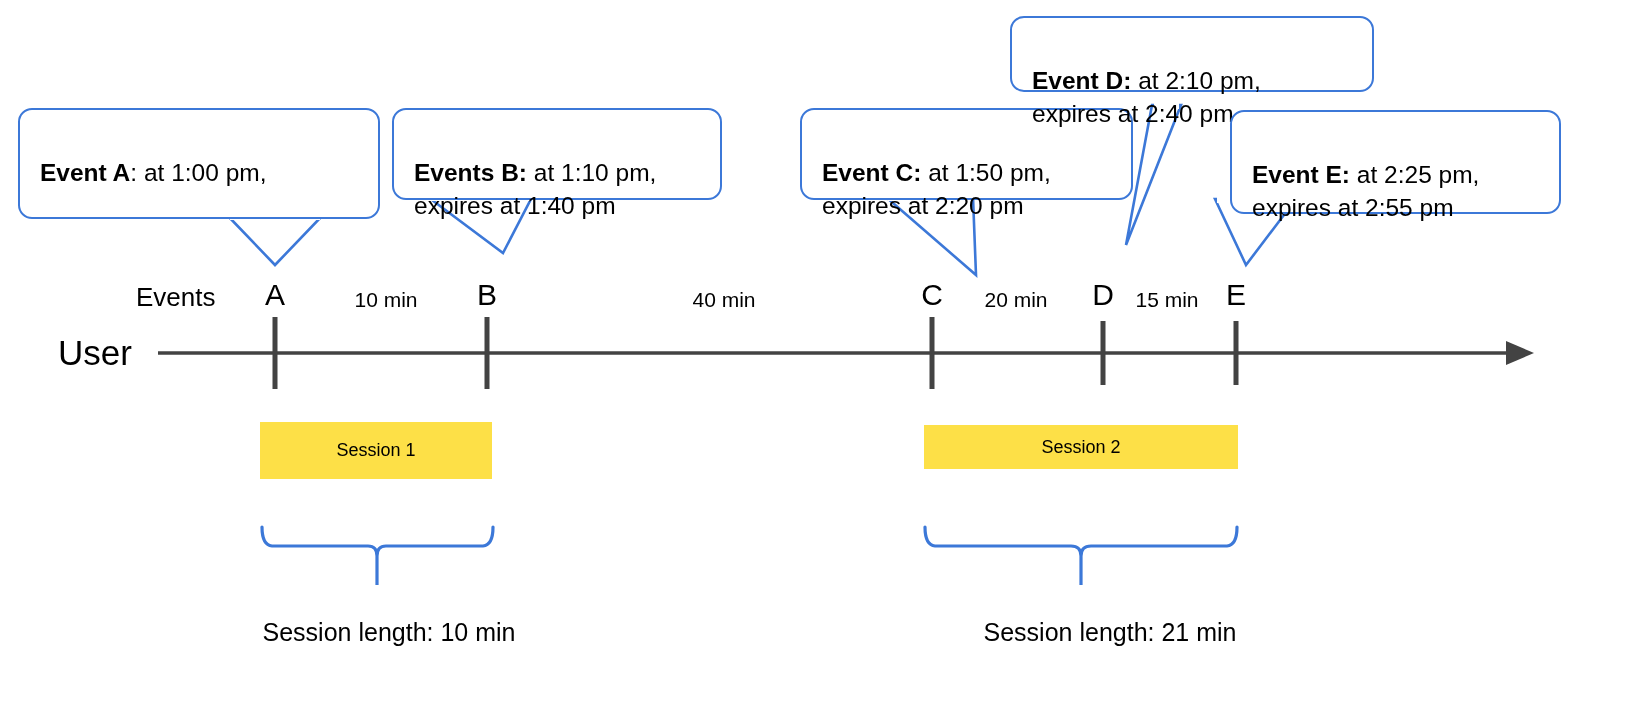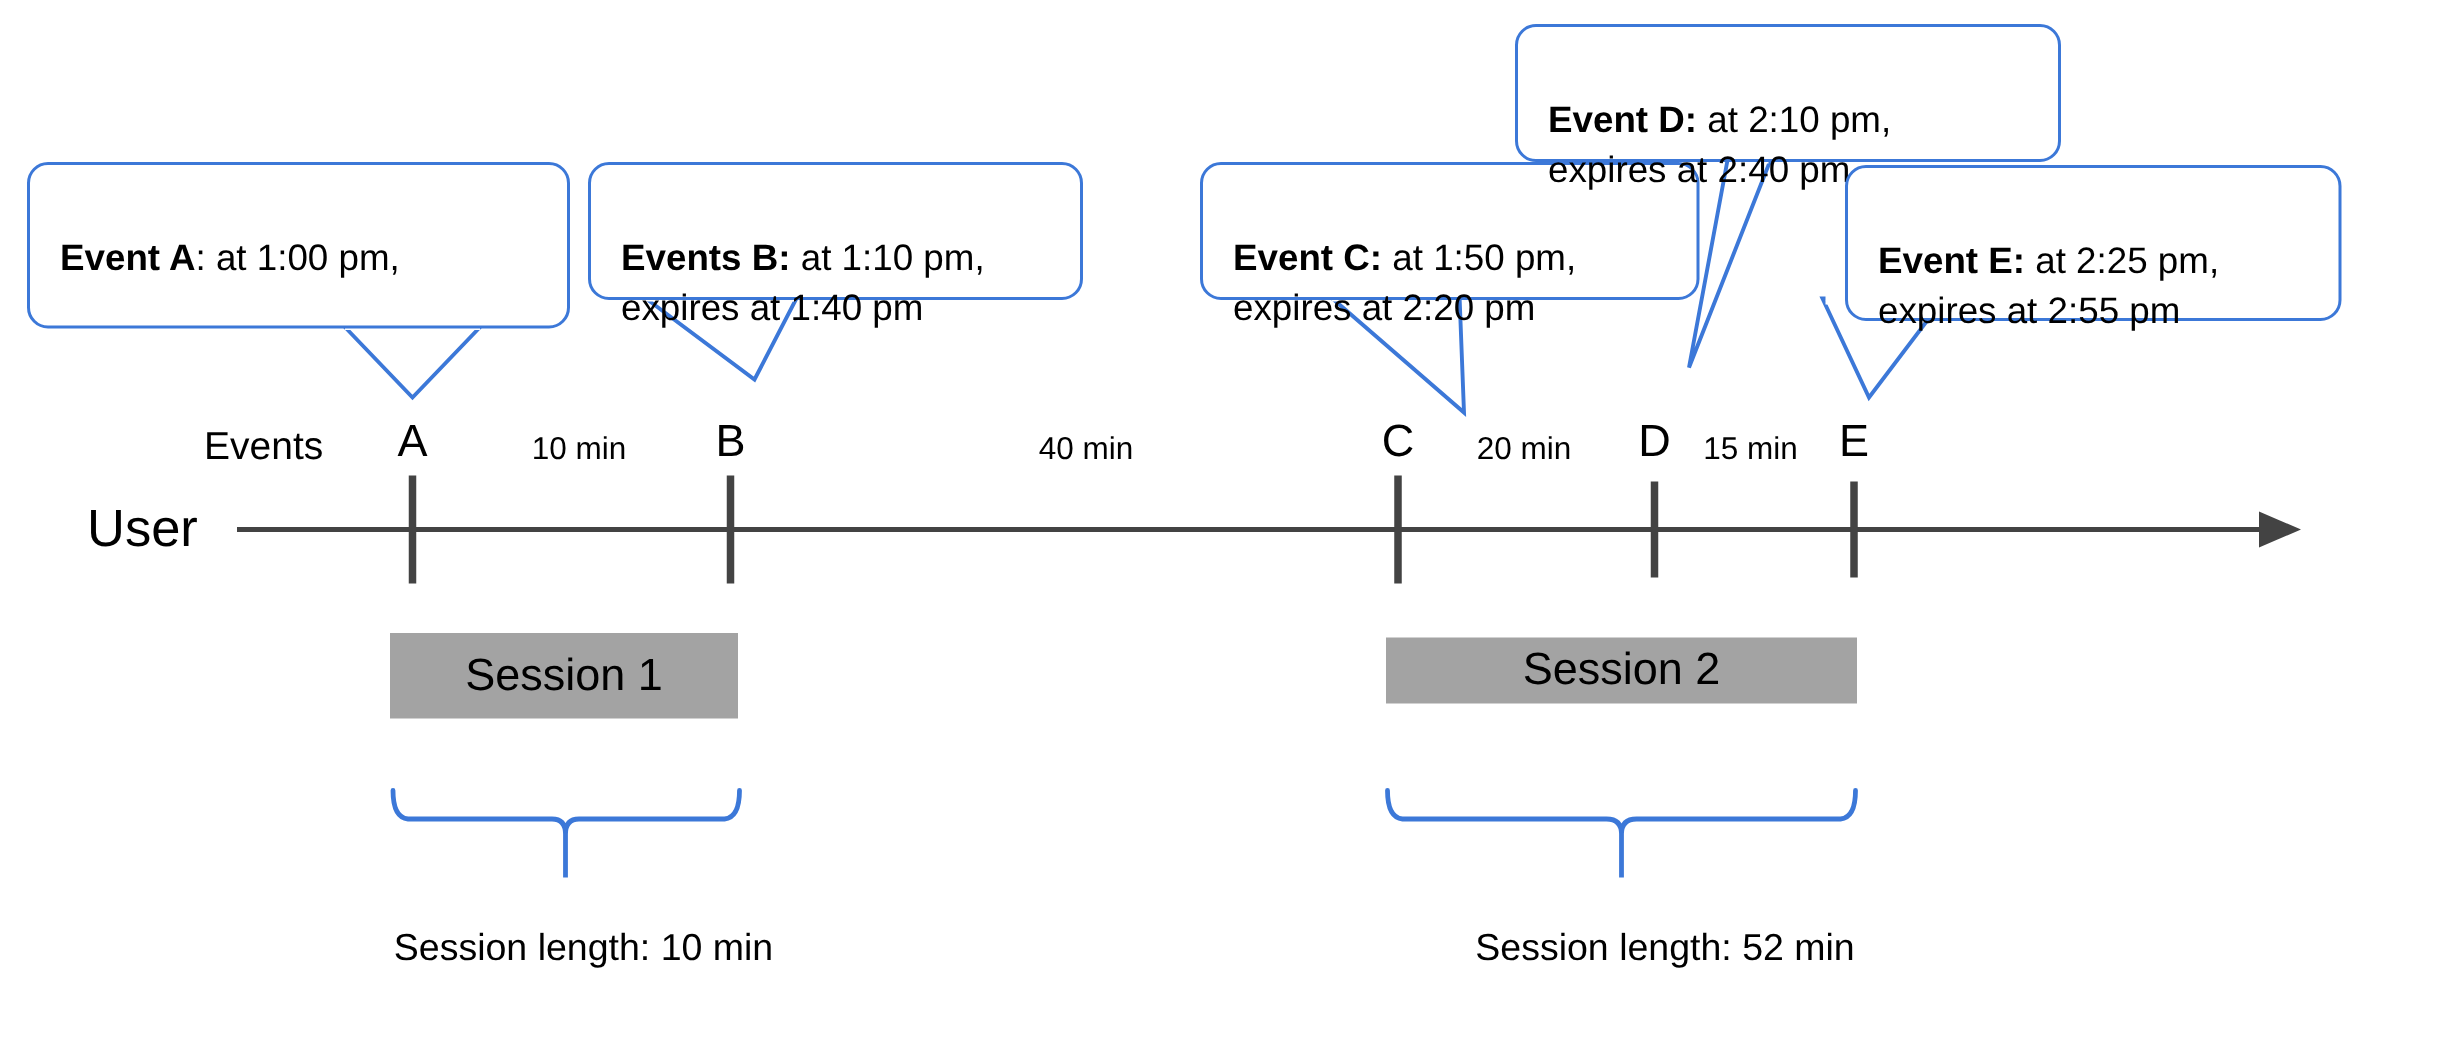--- a/index.html
+++ b/index.html
@@ -80,25 +80,25 @@
     position: absolute;
     width: 5px;
     background: #434343;
     transform: translateX(-50%);
     z-index: 5;
   }
 
   
   .session-box {
     position: absolute;
-    background: #a3a3a3;
+    background: #fde047;
     display: flex;
     align-items: center;
     justify-content: center;
-    font-size: 30px;
+    font-size: 18px;
     color: #000000;
     z-index: 3;
   }
 
   
   .session-length {
     position: absolute;
     font-size: 25px;
     color: #000000;
     transform: translateX(-50%);
@@ -116,21 +116,21 @@
   </div>
 
   <div class="callout" style="left:392px; top:108px; width:330px; height:92px;">
     <b>Events B:</b><span> at 1:10 pm,</span><br><span>expires at 1:40 pm</span>
   </div>
 
   <div class="callout" style="left:800px; top:108px; width:333px; height:92px;">
     <b>Event C:</b><span> at 1:50 pm,</span><br><span>expires at 2:20 pm</span>
   </div>
 
-  <div class="callout" style="left:1010px; top:16px; width:364px; height:92px;">
+  <div class="callout" style="left:1010px; top:16px; width:364px; height:76px;">
     <b>Event D:</b><span> at 2:10 pm,</span><br><span>expires at 2:40 pm</span>
   </div>
 
   <div class="callout" style="left:1230px; top:110px; width:331px; height:104px;">
     <b>Event E:</b><span> at 2:25 pm,</span><br><span>expires at 2:55 pm</span>
   </div>
 
   <svg id="vector" viewBox="0 0 1634 702">
 
     <g fill="#ffffff" stroke="#3c78d8" stroke-width="2.6" stroke-linejoin="miter">
@@ -190,15 +190,15 @@
   <div class="tick" style="left:1236px; top:321px; height:64px;"></div>
 
   <div class="session-box" style="left:260px; top:422px; width:232px; height:57px;">
     <span>Session 1</span>
   </div>
   <div class="session-box" style="left:924px; top:425px; width:314px; height:44px;">
     <span>Session 2</span>
   </div>
 
   <div class="session-length" style="left:389px;">Session length: 10 min</div>
-  <div class="session-length" style="left:1110px;">Session length: 52 min</div>
+  <div class="session-length" style="left:1110px;">Session length: 21 min</div>
 
 </div>
 
 </body></html>

